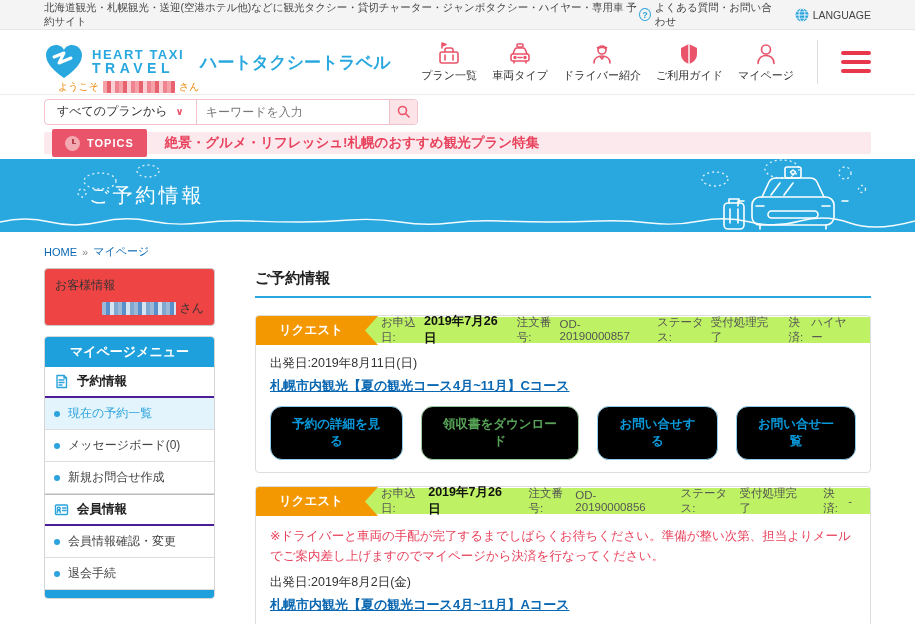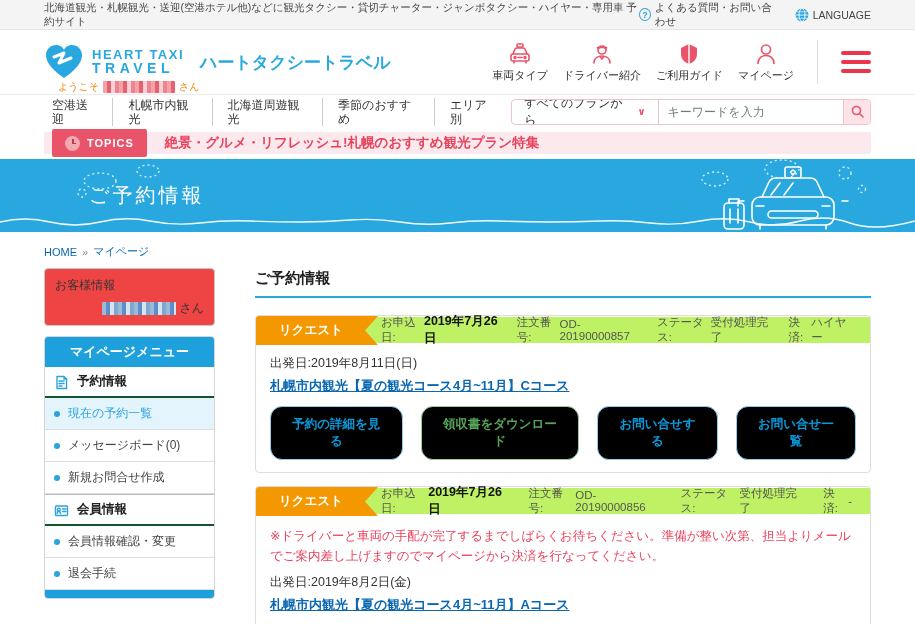--- a/index.html
+++ b/index.html
@@ -66,22 +66,22 @@
   .breadcrumb a{color:#0A67B2;text-decoration:none;cursor:pointer;}
   .breadcrumb .sep{color:#888;}
   .cols{display:flex;gap:40px;align-items:flex-start;}
   
   .sidebar{width:171px;flex-shrink:0;}
   .custbox{border:1px solid #c9c9c9;border-radius:4px;height:58px;padding:8px 10px;position:relative;
     font-size:12px;color:#333;background:#ef4444;}
   .custname{position:absolute;right:10px;bottom:8px;display:flex;align-items:center;gap:3px;font-size:12px;color:#333;}
   .menu{margin-top:10px;border:1px solid #d5d5d5;border-radius:4px;overflow:hidden;background:#fff;}
   .menu-hd{background:#1EA0DC;color:#fff;text-align:center;font-weight:bold;font-size:13px;padding:6px 0;}
-  .sect{display:flex;align-items:flex-end;gap:8px;padding:6px 9px;font-weight:bold;font-size:12.5px;
-    color:#222;border-bottom:2px solid #14532d;}
+  .sect{display:flex;align-items:center;gap:8px;padding:6px 9px;font-weight:bold;font-size:12.5px;
+    color:#222;border-bottom:2px solid #4c1d95;}
   .sect.sect2{border-top:1px solid #bbb;}
   .mi{display:flex;align-items:center;gap:8px;padding:7px 9px;font-size:12px;color:#444;
     border-bottom:1px solid #ddd;cursor:pointer;}
   .mi .dot{width:6px;height:6px;border-radius:50%;background:#2BA3DC;flex-shrink:0;}
   .mi.active{background:#E4F4FC;color:#2BA3DC;}
   .menu-ft{height:8px;background:#1EA0DC;}
   
   .main{flex:1;min-width:0;}
   .main-title{font-size:15px;font-weight:bold;color:#222;padding-bottom:8px;border-bottom:2px solid #29A8DF;
     margin:1px 0 17px;}
@@ -142,20 +142,29 @@
   </div>
   <div class="welcome">
     <span>ようこそ</span>
     <span class="mosaic-red"></span>
     <span>さん</span>
   </div>
 
   <div class="hnav">
     <div class="hnav-item">
       <svg class="icon-svg" width="26" height="24" viewBox="0 0 26 24">
+        <rect x="4" y="10" width="18" height="11" rx="2"></rect>
+        <path d="M9 10 V8 a2 2 0 0 1 2 -2 h4 a2 2 0 0 1 2 2 v2"></path>
+        <path d="M9 13 v5 M17 13 v5"></path>
+        <path d="M6 6 V1 l4 1.5 -4 1.5" fill="#E9546B"></path>
+      </svg>
+      <span>プラン一覧</span>
+    </div>
+    <div class="hnav-item">
+      <svg class="icon-svg" width="26" height="24" viewBox="0 0 26 24">
         <rect x="10" y="2" width="6" height="3" rx="1"></rect>
         <path d="M6 12 L8 7 Q8.5 6 10 6 h6 Q17.5 6 18 7 L20 12"></path>
         <rect x="4" y="12" width="18" height="7" rx="2"></rect>
         <path d="M7 19 v2 M19 19 v2"></path>
         <circle cx="8" cy="15.5" r="1"></circle>
         <circle cx="18" cy="15.5" r="1"></circle>
         <path d="M11 15.5 h4"></path>
       </svg>
       <span>車両タイプ</span>
     </div>
@@ -186,27 +195,20 @@
     <div class="hdivider"></div>
     <div class="hamburger">
       <span></span>
         <span></span>
         <span></span>
     </div>
   </div>
 </div>
 
 <div class="navrow">
-  <div class="navlinks">
-    <div class="itm">空港送迎</div>
-    <div class="itm">札幌市内観光</div>
-    <div class="itm">北海道周遊観光</div>
-    <div class="itm">季節のおすすめ</div>
-    <div class="itm">エリア別</div>
-  </div>
   <div class="searchbox">
     <div class="sel">
       <span>すべてのプランから</span>
       <span class="chev">∨</span>
     </div>
     <input type="text" placeholder="キーワードを入力" style="">
     <button class="sbtn">
       <svg width="13" height="13" viewBox="0 0 13 13">
         <circle cx="5.5" cy="5.5" r="4" fill="none" stroke="#E9546B" stroke-width="1.6"></circle>
         <line x1="8.5" y1="8.5" x2="12" y2="12" stroke="#E9546B" stroke-width="1.6" stroke-linecap="round"></line>

